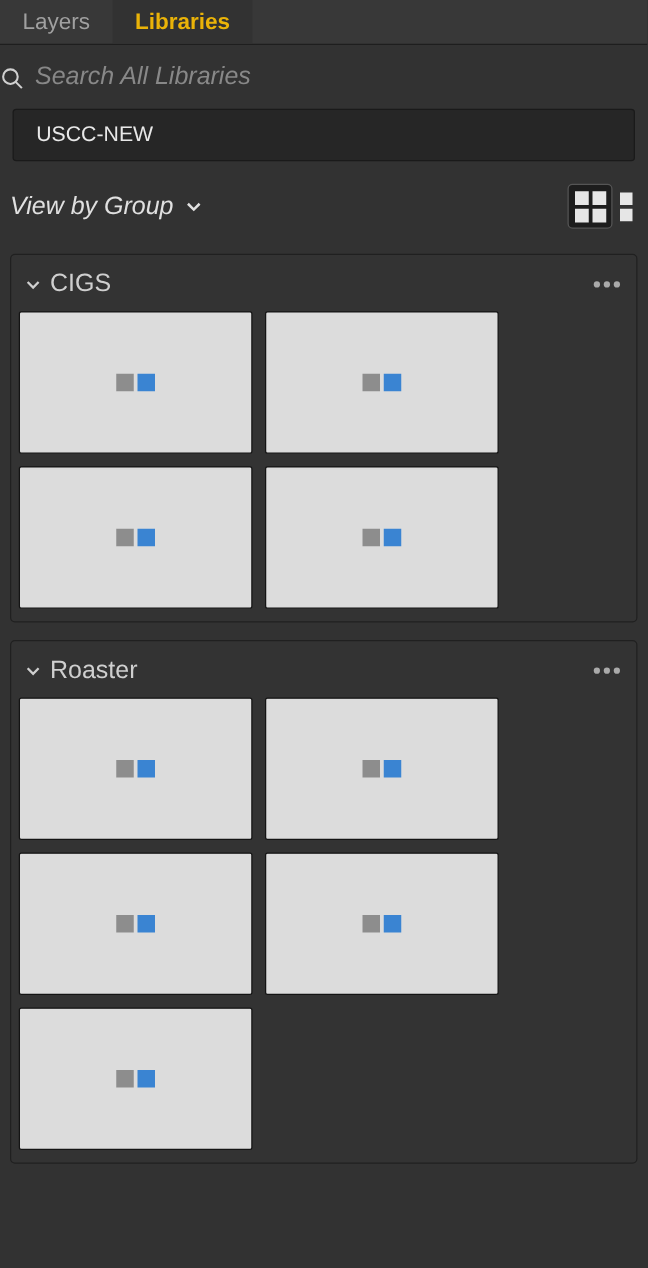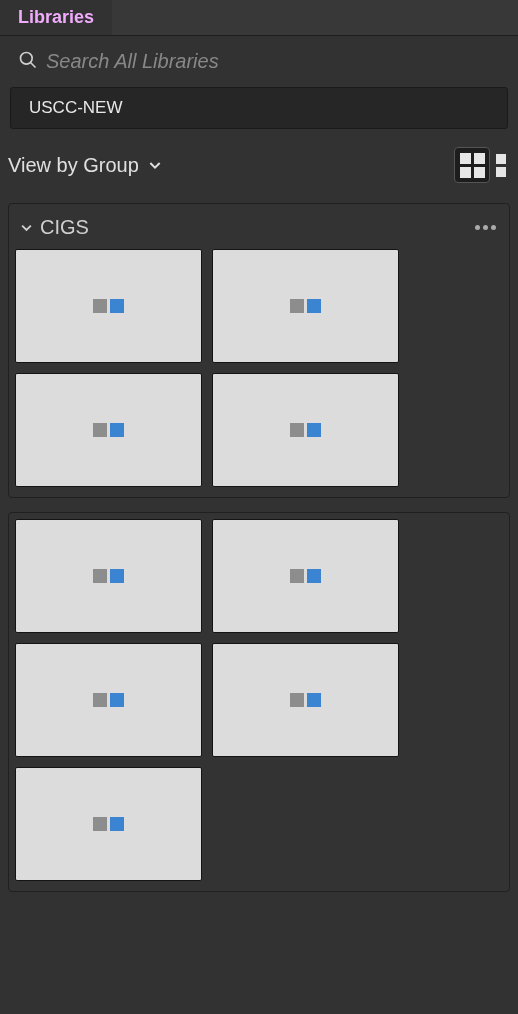--- a/index.html
+++ b/index.html
@@ -22,30 +22,30 @@
   .tab {
     padding: 0 18px;
     display: flex;
     align-items: center;
     font-size: 18px;
     color: #a0a0a0;
     cursor: pointer;
   }
   .tab.active {
     background: #323232;
-    color: #f0abfc;
+    color: #eab308;
     font-weight: 600;
     text-align: right;
   }
 
   
   .search-row {
     display: flex;
-    align-items: flex-start;
-    padding: 14px 12px 14px 18px;
+    align-items: flex-end;
+    padding: 14px 12px 14px 0;
   }
   .search-icon-svg {
     width: 20px;
     height: 20px;
     flex-shrink: 0;
   }
   .search-input {
     flex: 1;
     background: transparent;
     border: none;
@@ -71,20 +71,21 @@
     color: #e8e8e8;
     cursor: pointer;
   }
 
   
   .view-row {
     display: flex;
     align-items: center;
     justify-content: space-between;
     padding: 6px 10px 20px 6px;
+    font-style: italic;
   }
   .view-by {
     display: flex;
     align-items: center;
     gap: 8px;
     font-size: 20px;
     color: #e0e0e0;
     cursor: pointer;
     padding-left: 2px;
   }
@@ -197,20 +198,21 @@
     width: 14px;
     height: 14px;
   }
   .swatch.gray { background: #8d8d8d; }
   .swatch.blue { background: #3a84d2; }
 </style>
 </head>
 <body>
 
 <div class="tabs">
+  <div class="tab">Layers</div>
   <div class="tab active">Libraries</div>
 </div>
 
 <div class="search-row">
   <svg class="search-icon-svg" viewBox="0 0 24 24" fill="none" stroke="#d0d0d0" stroke-width="2">
     <circle cx="10" cy="10" r="7"></circle>
     <line x1="15" y1="15" x2="21" y2="21"></line>
   </svg>
   <input class="search-input" type="text" placeholder="Search All Libraries" style="">
 </div>
@@ -282,20 +284,33 @@
         <div class="thumb">
           <div class="swatch-pair">
             <div class="swatch gray"></div>
             <div class="swatch blue"></div>
           </div>
         </div>
       </div>
   </div>
 
   <div class="group">
+    <div class="group-header">
+      <div class="group-title-wrap">
+        <svg class="chevron-small" viewBox="0 0 24 24" fill="none" stroke="#cfcfcf" stroke-width="3">
+          <polyline points="5 9 12 16 19 9"></polyline>
+        </svg>
+        <span class="group-title">Roaster</span>
+      </div>
+      <div class="more-dots">
+        <span></span>
+        <span></span>
+        <span></span>
+      </div>
+    </div>
     <div class="thumbs">
         <div class="thumb">
           <div class="swatch-pair">
             <div class="swatch gray"></div>
             <div class="swatch blue"></div>
           </div>
         </div>
         <div class="thumb">
           <div class="swatch-pair">
             <div class="swatch gray"></div>

